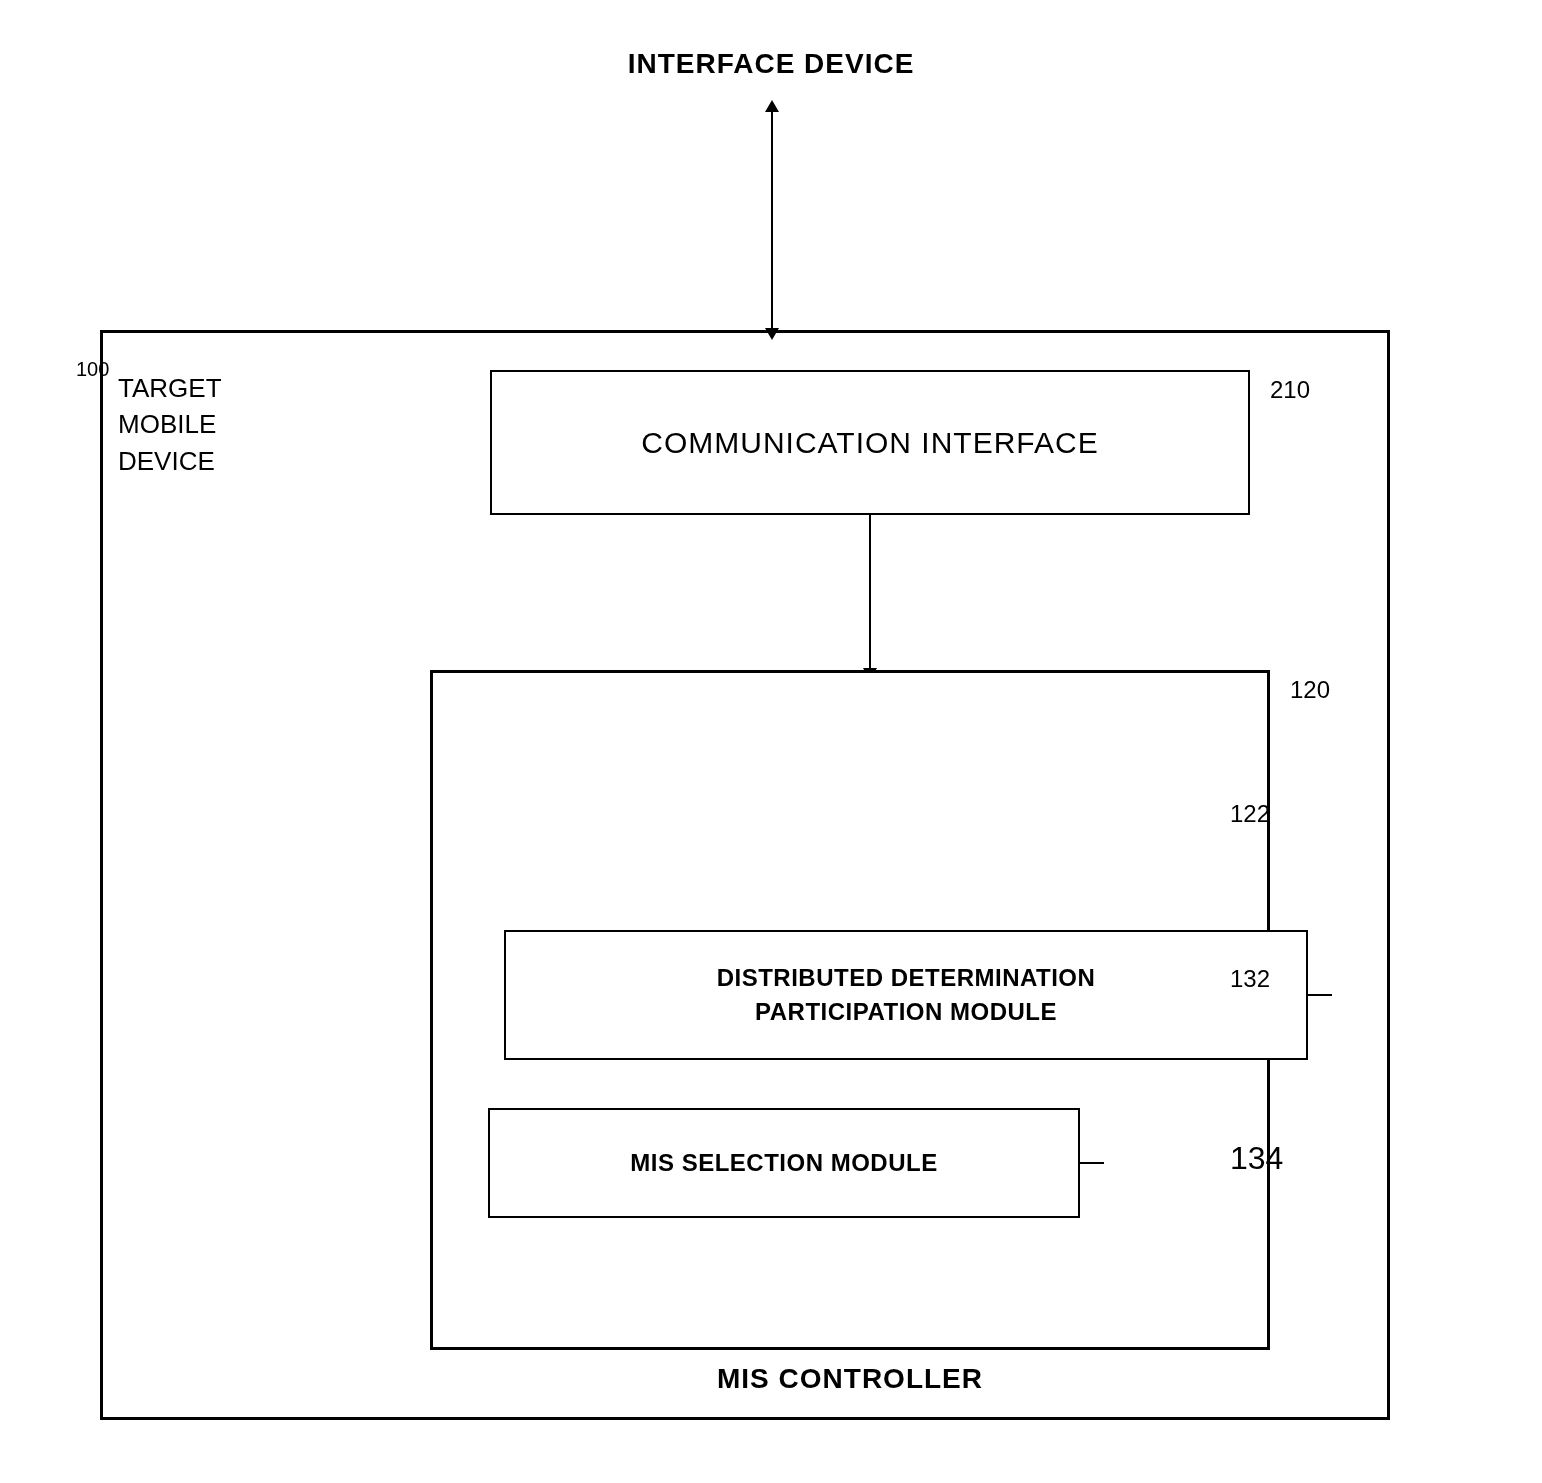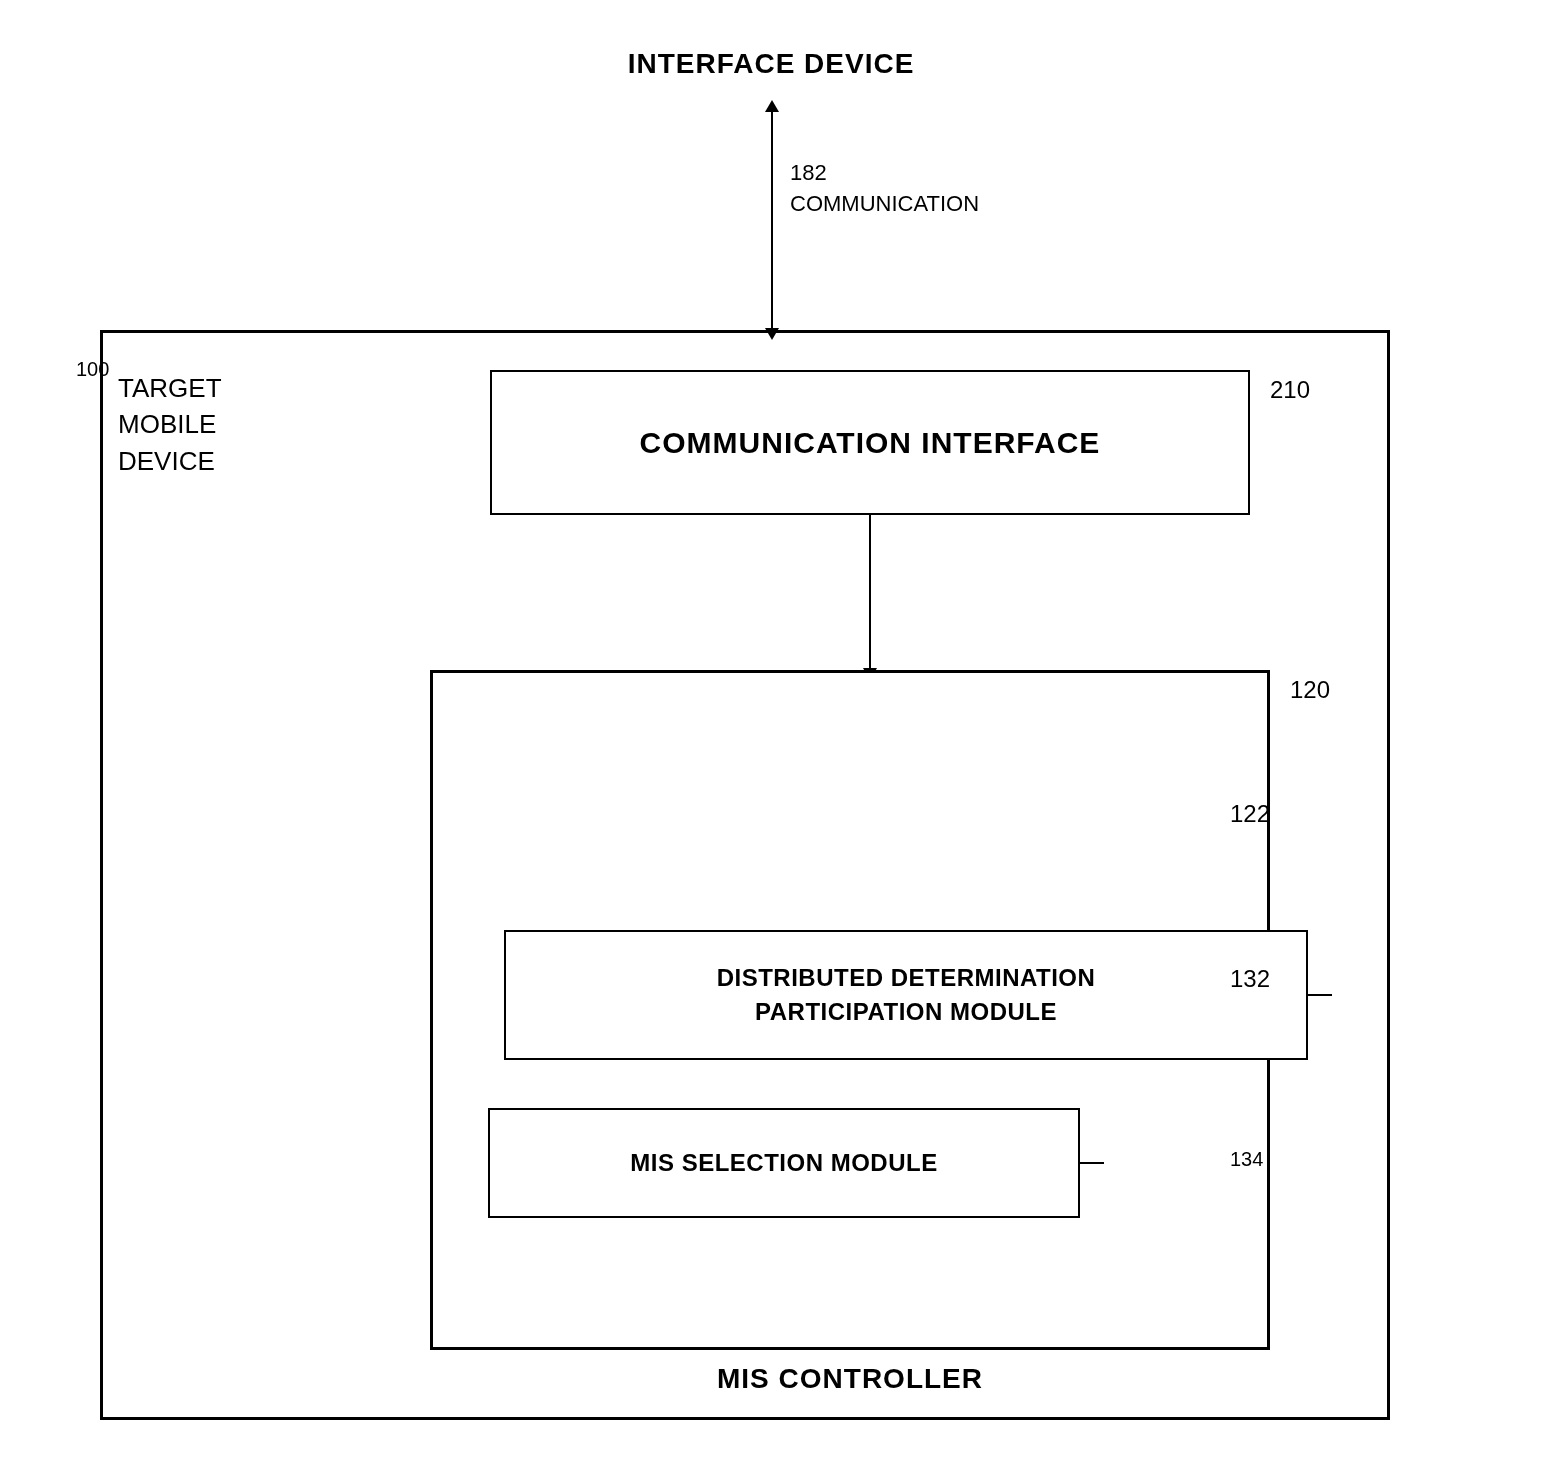--- a/index.html
+++ b/index.html
@@ -107,21 +107,21 @@
       width: 760px;
       height: 145px;
       border: 3px solid #000;
       background: #fff;
       display: flex;
       align-items: center;
       justify-content: center;
     }
     .comm-interface-text {
       font-size: 30px;
-      font-weight: bold;
+      font-weight: normal;
       letter-spacing: 1px;
       text-align: center;
     }
 
     
     .label-115 {
       position: absolute;
       top: 376px;
       left: 1270px;
       font-size: 24px;
@@ -231,22 +231,21 @@
       top: 965px;
       left: 1230px;
       font-size: 24px;
     }
 
     
     .label-134 {
       position: absolute;
       top: 1140px;
       left: 1230px;
-      font-size: 20px;
-      margin-top: 8px;
+      font-size: 32px;
     }
 
     
     .tick-right {
       position: absolute;
       right: -26px;
       top: 50%;
       transform: translateY(-50%);
       width: 24px;
       height: 2px;
@@ -256,24 +255,20 @@
   </style>
 </head>
 <body>
 
 <div class="diagram-container">
 
   <div class="neighbor-device-label">INTERFACE DEVICE</div>
 
   <div class="arrow-vertical-top"></div>
 
-  <div class="comm-label">
-    <span>182</span><br>
-    <span>COMMUNICATION</span>
-  </div>
 
   <div class="outer-box"></div>
 
   <div class="label-100">100</div>
 
   <div class="target-label">
     <div>TARGET</div>
     <div>MOBILE</div>
     <div>DEVICE</div>
   </div>

